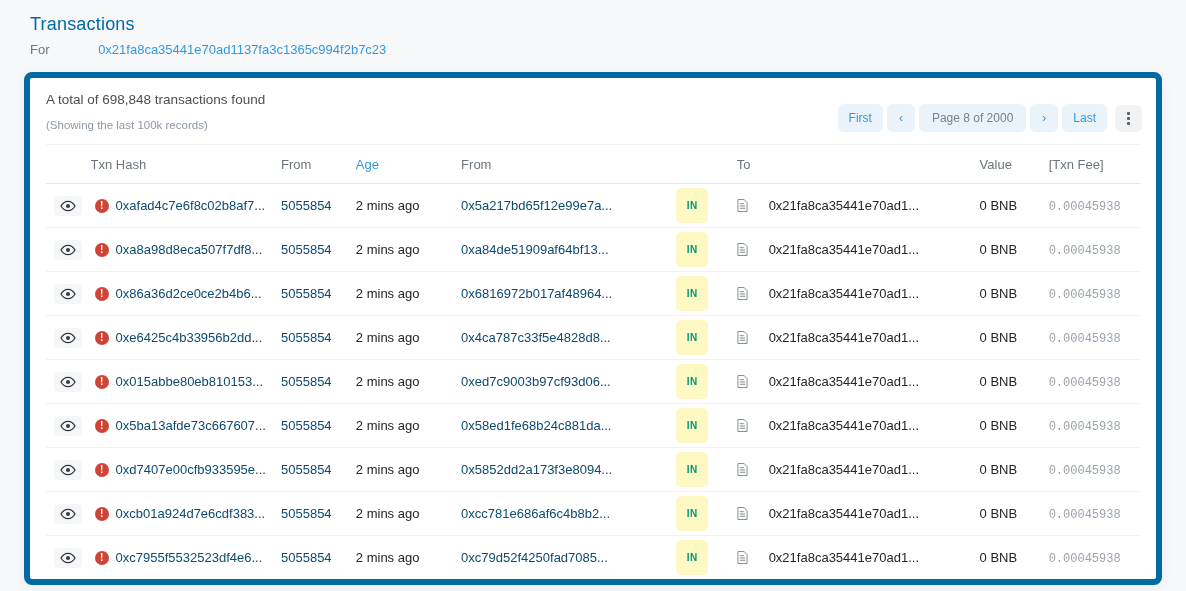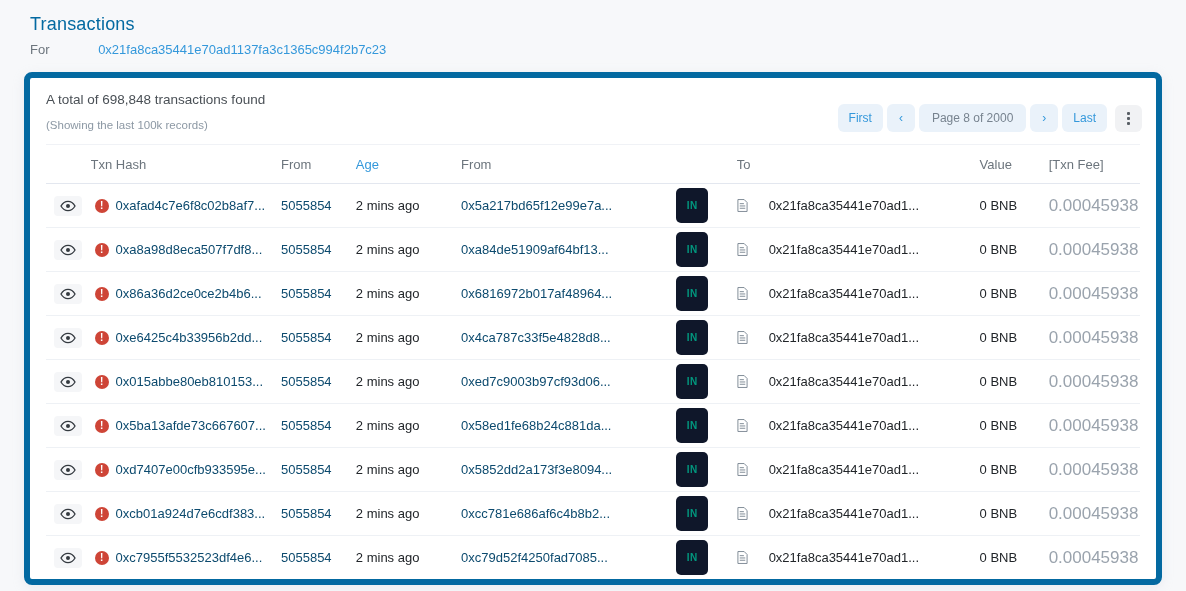--- a/index.html
+++ b/index.html
@@ -78,29 +78,29 @@
     flex:none; position:relative;
   }
   .err-icon::after {
     content:"!"; position:absolute; left:50%; top:50%;
     transform:translate(-50%,-54%);
     color:#fff; font-size:10px; font-weight:700;
   }
   .age-text { color:#212529; font-size:13px;margin-top:36px; }
   .badge-in {
     display:inline-block; width:32px; text-align:center;
-    background:#0f172a; color:#02977e;
+    background:#fef9c3; color:#02977e;
     font-size:10px; font-weight:700; letter-spacing:.4px;
     padding:12px 0; border-radius:5px;
   }
   .badge-cell { text-align:center; }
   .to-cell { display:flex; align-items:center; gap:21px; color:#212529; }
   .file-icon { flex:none; margin-top:-1px; }
   .value-text { color:#212529; }
-  .fee-text { color:#9aa3ad; font-size:17px; }
+  .fee-text { color:#9aa3ad; font-size:12px;font-family:Liberation Mono, monospace; }
 </style>
 </head>
 <body>
 
 <div class="page">
   <h1 class="page-title">Transactions</h1>
   <p class="page-subtitle">
     <span>For</span>
     <a href="#">0x21fa8ca35441e70ad1137fa3c1365c994f2b7c23</a>
   </p>

